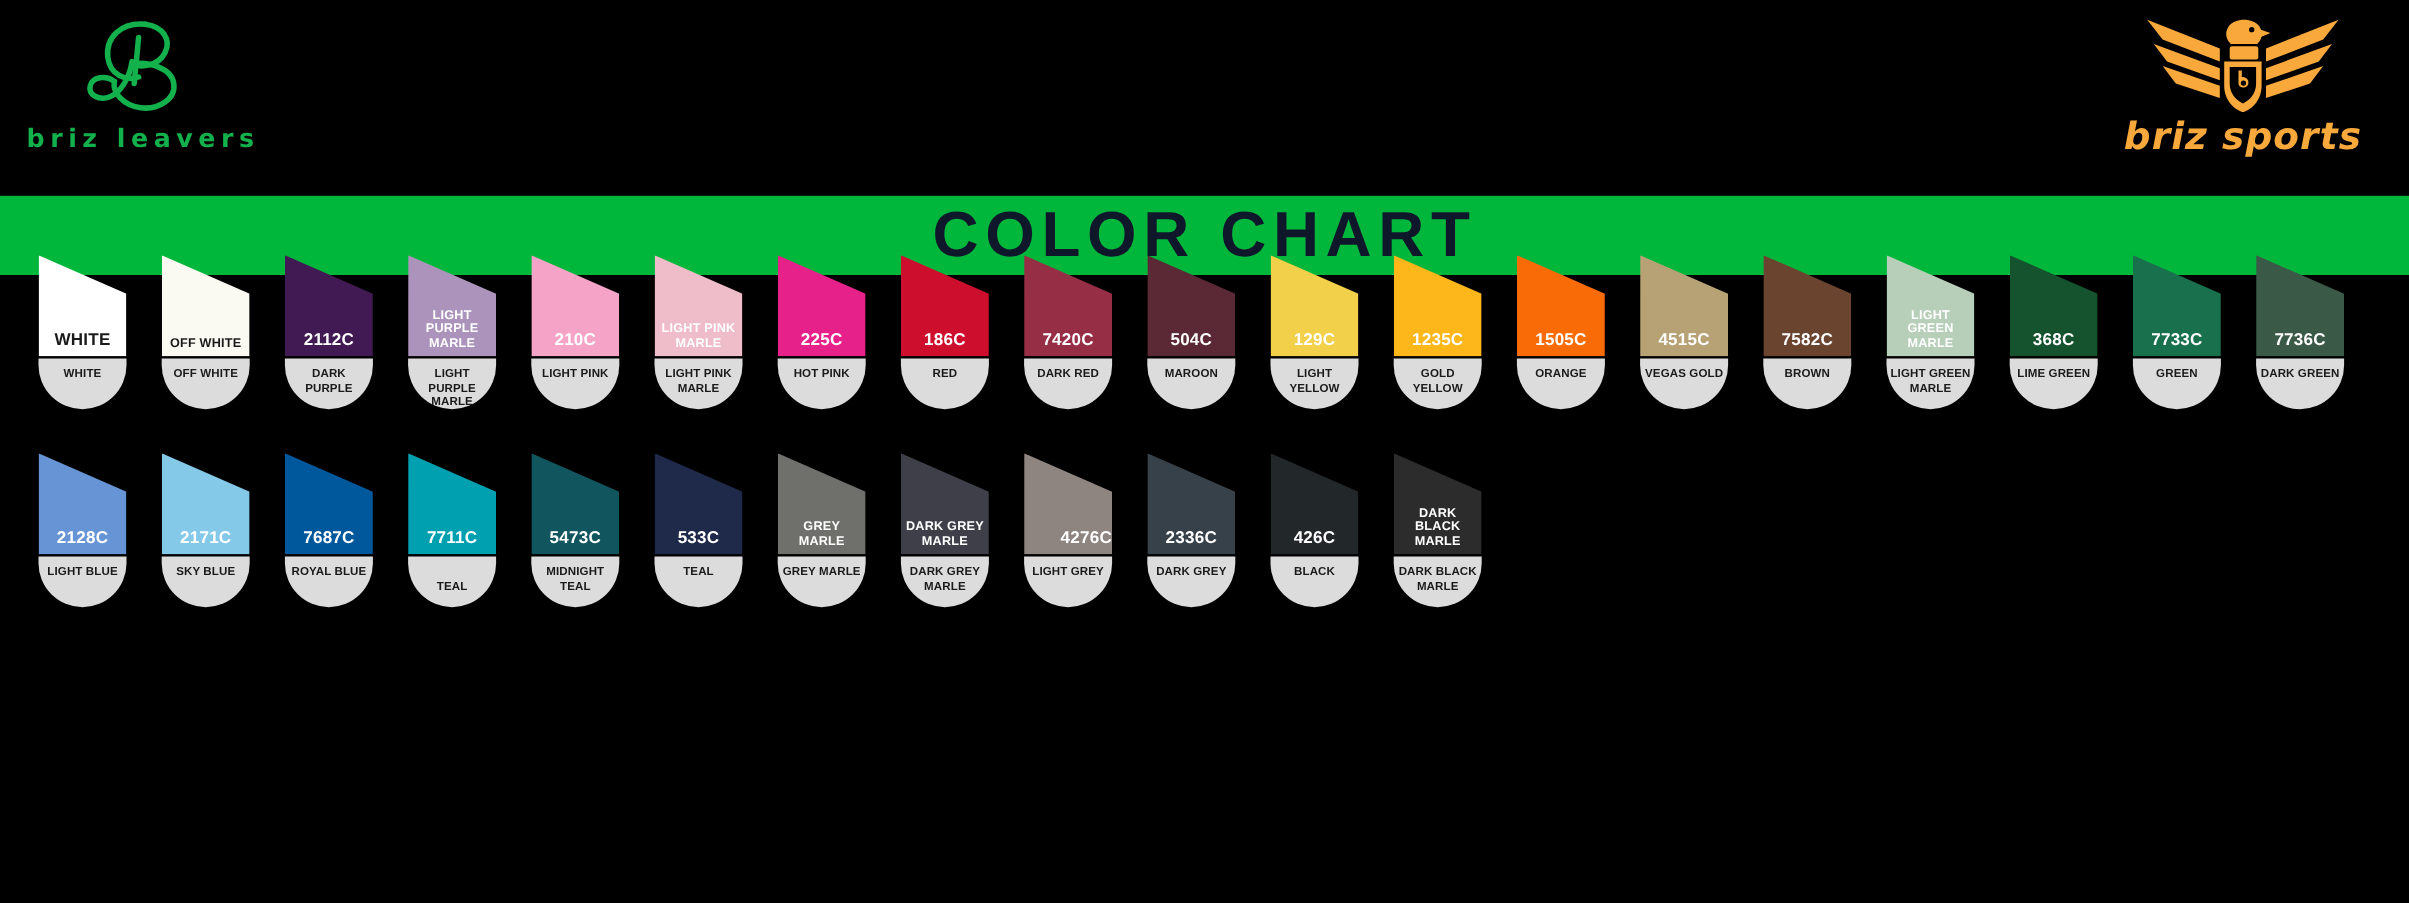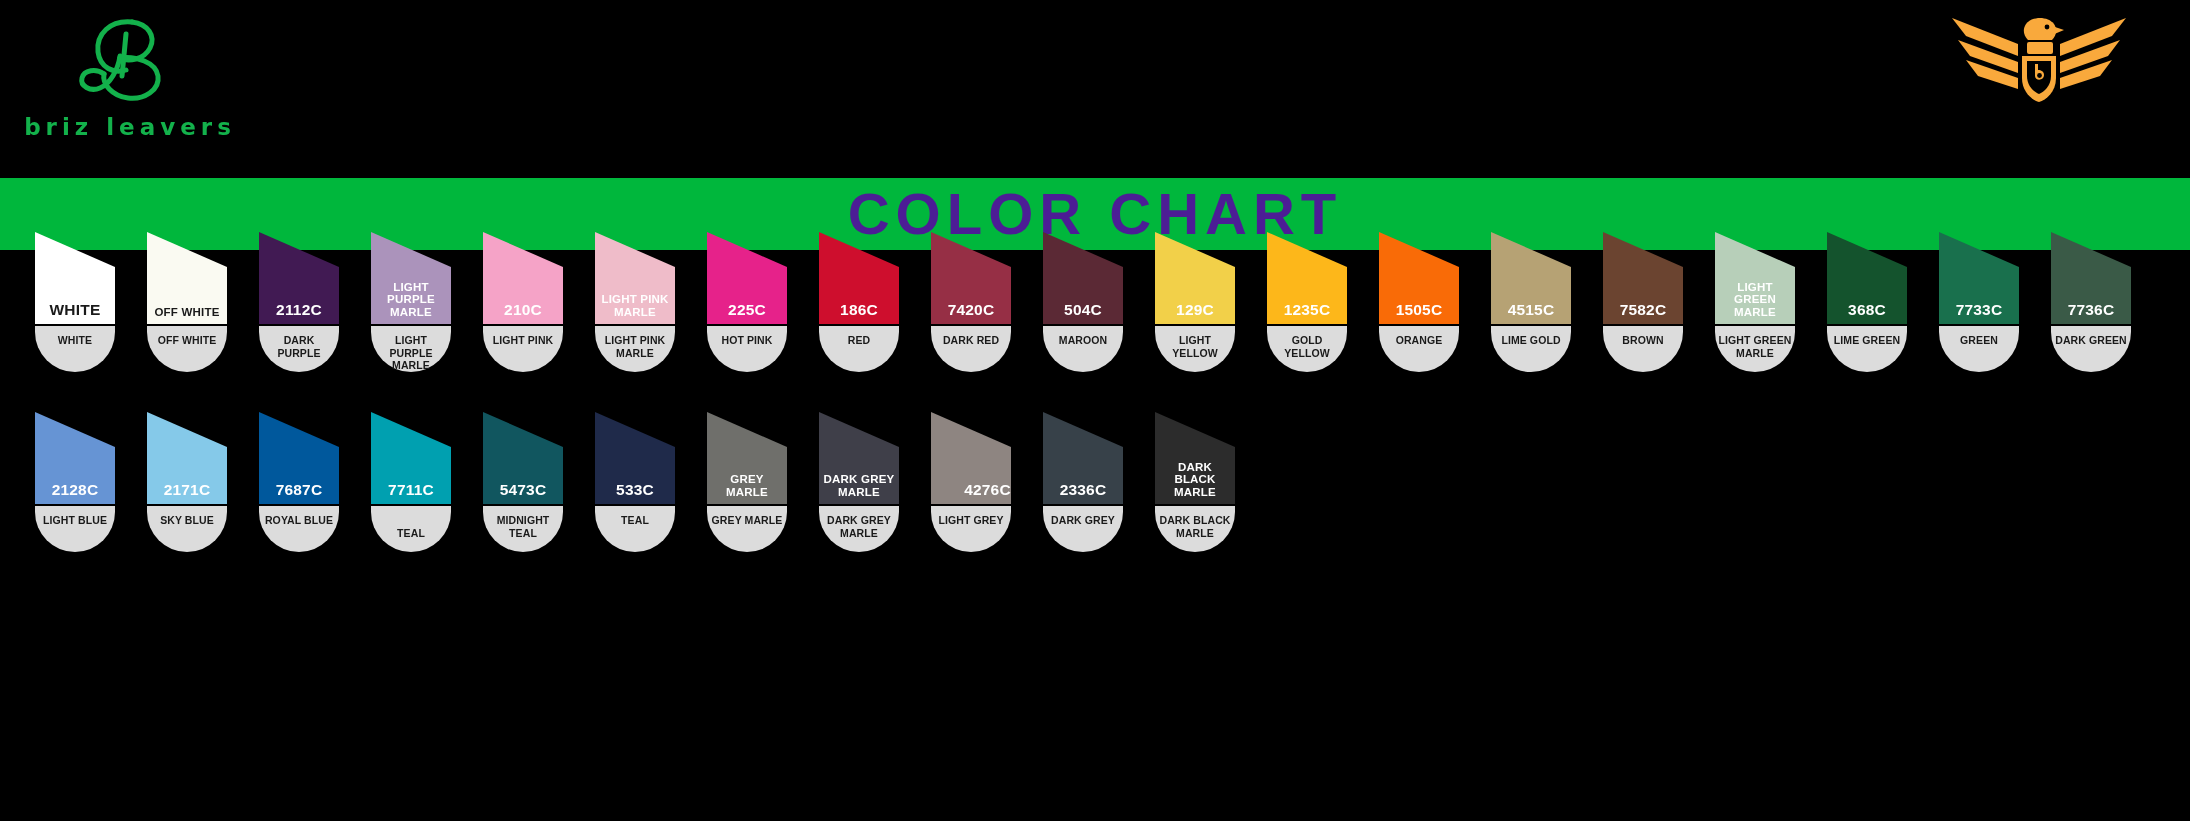--- a/index.html
+++ b/index.html
@@ -89,21 +89,21 @@
     left: 0;
     top: 178px;
     width: 2190px;
     height: 72px;
     background: #00b73c;
     display: flex;
     align-items: center;
     justify-content: center;
   }
   #title-banner .title-text {
-    color: #4c1d95;
+    color: #0f172a;
     font-size: 58px;
     font-weight: bold;
     letter-spacing: 6px;
     font-family: "Liberation Sans", sans-serif;
     line-height: 1;
   }
 
   
   .swatch-row {
     position: absolute;
@@ -213,20 +213,21 @@
           <path d="M83 51 L107 51 L107 66 C107 76, 100 82, 95 84 C90 82, 83 76, 83 66 Z"></path>
         </g>
         <g fill="#f9a93c">
           <path d="M91 54 L94 54 L94 62 L91 62 Z"></path>
           <path d="M91 62 C91 59, 100 59, 100 65 C100 71, 91 71, 91 66 Z"></path>
         </g>
         <g fill="#000000">
           <circle cx="95.5" cy="65.5" r="2.4"></circle>
         </g>
       </svg>
+      <span class="wordmark">briz sports</span>
     </div>
 
   </div>
 
   <div id="title-banner">
     <span class="title-text">COLOR CHART</span>
   </div>
 
   <div class="swatch-row" id="row-1">
       <div class="swatch">
@@ -331,21 +332,21 @@
         </div>
         <div class="swatch-foot" style="background: rgb(220, 220, 220);">
           <div class="swatch-name">ORANGE</div>
         </div>
       </div>
       <div class="swatch">
         <div class="swatch-body" style="background: rgb(182, 162, 116);">
           <div class="swatch-code" style="color: rgb(255, 255, 255);">4515C</div>
         </div>
         <div class="swatch-foot" style="background: rgb(220, 220, 220);">
-          <div class="swatch-name">LIME GOLD</div>
+          <div class="swatch-name">VEGAS GOLD</div>
         </div>
       </div>
       <div class="swatch">
         <div class="swatch-body" style="background: rgb(107, 68, 48);">
           <div class="swatch-code" style="color: rgb(255, 255, 255);">7582C</div>
         </div>
         <div class="swatch-foot" style="background: rgb(220, 220, 220);">
           <div class="swatch-name">BROWN</div>
         </div>
       </div>
@@ -457,20 +458,28 @@
       </div>
       <div class="swatch">
         <div class="swatch-body" style="background: rgb(55, 65, 73);">
           <div class="swatch-code" style="color: rgb(255, 255, 255);">2336C</div>
         </div>
         <div class="swatch-foot" style="background: rgb(220, 220, 220);">
           <div class="swatch-name">DARK GREY</div>
         </div>
       </div>
       <div class="swatch">
+        <div class="swatch-body" style="background: rgb(34, 39, 42);">
+          <div class="swatch-code" style="color: rgb(255, 255, 255);">426C</div>
+        </div>
+        <div class="swatch-foot" style="background: rgb(220, 220, 220);">
+          <div class="swatch-name">BLACK</div>
+        </div>
+      </div>
+      <div class="swatch">
         <div class="swatch-body" style="background: rgb(44, 44, 44);">
           <div class="swatch-code small" style="color: rgb(255, 255, 255);">DARK BLACK MARLE</div>
         </div>
         <div class="swatch-foot" style="background: rgb(220, 220, 220);">
           <div class="swatch-name">DARK BLACK MARLE</div>
         </div>
       </div>
     </div>
 
 </div>

